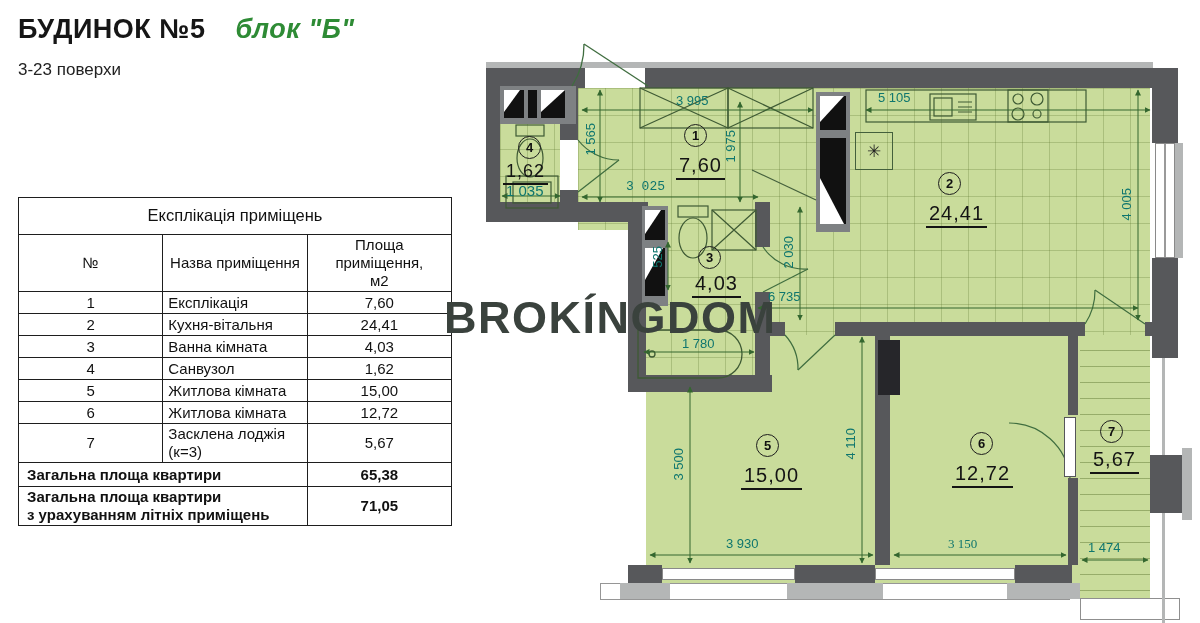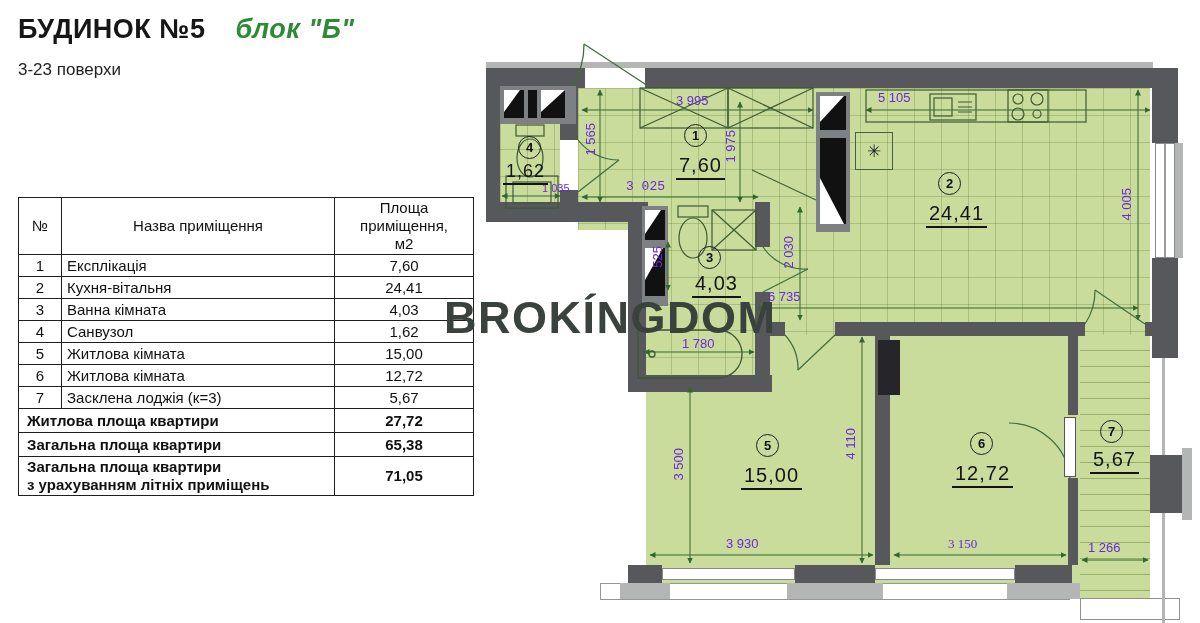--- a/index.html
+++ b/index.html
@@ -33,38 +33,41 @@
   .g{background:#c9dc9b;}
   .grid{background-image:linear-gradient(rgba(90,115,45,.28) 1px,transparent 1px),linear-gradient(90deg,rgba(90,115,45,.28) 1px,transparent 1px);background-size:27px 27px;}
   .stripes{background:#c9dc9b repeating-linear-gradient(180deg,transparent 0 15px,rgba(90,115,45,.45) 15px 16px);}
   .w{background:#57585b;}
   .blk2{background:#26262a;}
   .lt{background:#b4b6b6;}
   .win{background:#fff;border:1px solid #8a8a8a;box-sizing:border-box;}
   .sill{background:#fff;border:1.5px solid #969696;box-sizing:border-box;}
   .frame{background:transparent;border:1.5px solid #8f8f8f;box-sizing:border-box;}
   svg.ov{left:0;top:0;z-index:20;}
-  .dim{color:#6d28d9;font-size:13px;white-space:nowrap;z-index:30;}
+  .dim{color:#0f766e;font-size:13px;white-space:nowrap;z-index:30;}
   .dim.v{writing-mode:vertical-rl;transform:rotate(180deg);}
-  .dim.sm{font-size:11px;margin-left:36px;}
+  .dim.sm{font-size:15px;}
   .rnum{width:23px;height:23px;border:1.5px solid #1d1d1d;border-radius:50%;text-align:center;line-height:21px;font-size:13px;font-weight:bold;color:#111;z-index:30;box-sizing:border-box;background:transparent;}
   .rarea{font-size:20px;color:#141414;border-bottom:2px solid #141414;padding:0 3px 1px;letter-spacing:1px;z-index:30;}
   .ast{width:38px;height:38px;border:1.3px solid #44603c;text-align:center;line-height:38px;font-size:17px;color:#222;z-index:25;box-sizing:border-box;}
   .leafr{background:#fff;border:1px solid #55565a;box-sizing:border-box;z-index:25;}
 </style>
 </head>
 <body>
 
 <div class="abs title">
   <span>БУДИНОК №5</span><span class="blk">блок "Б"</span>
 </div>
 <div class="abs floors">3-23 поверхи</div>
 
 <table class="expl">
   <tbody>
+      <tr>
+    <td class="cap" colspan="3">Експлікація приміщень</td>
+  </tr>
   <tr>
     <td class="num hc">№</td>
     <td class="nm hc">Назва приміщення</td>
     <td class="ar hc pre">Площа
 приміщення,
 м2</td>
   </tr>
   <tr class="dr">
         <td class="num">1</td>
         <td class="nm">Експлікація</td>
@@ -92,24 +95,20 @@
       </tr>
   <tr class="dr">
         <td class="num">6</td>
         <td class="nm">Житлова кімната</td>
         <td class="ar">12,72</td>
       </tr>
   <tr class="dr">
         <td class="num">7</td>
         <td class="nm">Засклена лоджія  (к=3)</td>
         <td class="ar">5,67</td>
-      </tr>
-  <tr class="tot">
-        <td class="nm2" colspan="2">Житлова площа квартири</td>
-        <td class="ar">27,72</td>
       </tr>
   <tr class="tot">
         <td class="nm2" colspan="2">Загальна площа квартири</td>
         <td class="ar">65,38</td>
       </tr>
   <tr class="tot">
         <td class="nm2 pre" colspan="2">Загальна площа квартири
 з урахуванням літніх приміщень</td>
         <td class="ar">71,05</td>
       </tr>
@@ -295,21 +294,21 @@
   <span class="abs dim" style="left:392px;top:62px;">5 105</span>
   <span class="abs dim v" style="left:633px;top:160px;">4 005</span>
   <span class="abs dim v" style="left:295px;top:208px;">2 030</span>
   <span class="abs dim" style="left:282px;top:261px;">6 735</span>
   <span class="abs dim v" style="left:164px;top:218px;">525</span>
   <span class="abs dim" style="left:196px;top:308px;">1 780</span>
   <span class="abs dim v" style="left:185px;top:420px;">3 500</span>
   <span class="abs dim v" style="left:357px;top:400px;">4 110</span>
   <span class="abs dim" style="left:240px;top:508px;">3 930</span>
   <span class="abs dim" style="left:462px;top:508px;font-family:Liberation Serif, serif;">3 150</span>
-  <span class="abs dim" style="left:602px;top:512px;">1 266</span>
+  <span class="abs dim" style="left:602px;top:512px;">1 474</span>
 
   <div class="rnum" style="left:198px;top:96px;">1</div>
   <div class="rarea" style="left:190px;top:126px;">7,60</div>
   <div class="rnum" style="left:452px;top:144px;">2</div>
   <div class="rarea" style="left:440px;top:174px;">24,41</div>
   <div class="rnum" style="left:212px;top:218px;">3</div>
   <div class="rarea" style="left:206px;top:244px;">4,03</div>
   <div class="rnum" style="left:32px;top:108px;">4</div>
   <div class="rarea" style="left:17px;top:133px;font-size:18px;">1,62</div>
   <div class="rnum" style="left:270px;top:406px;">5</div>

